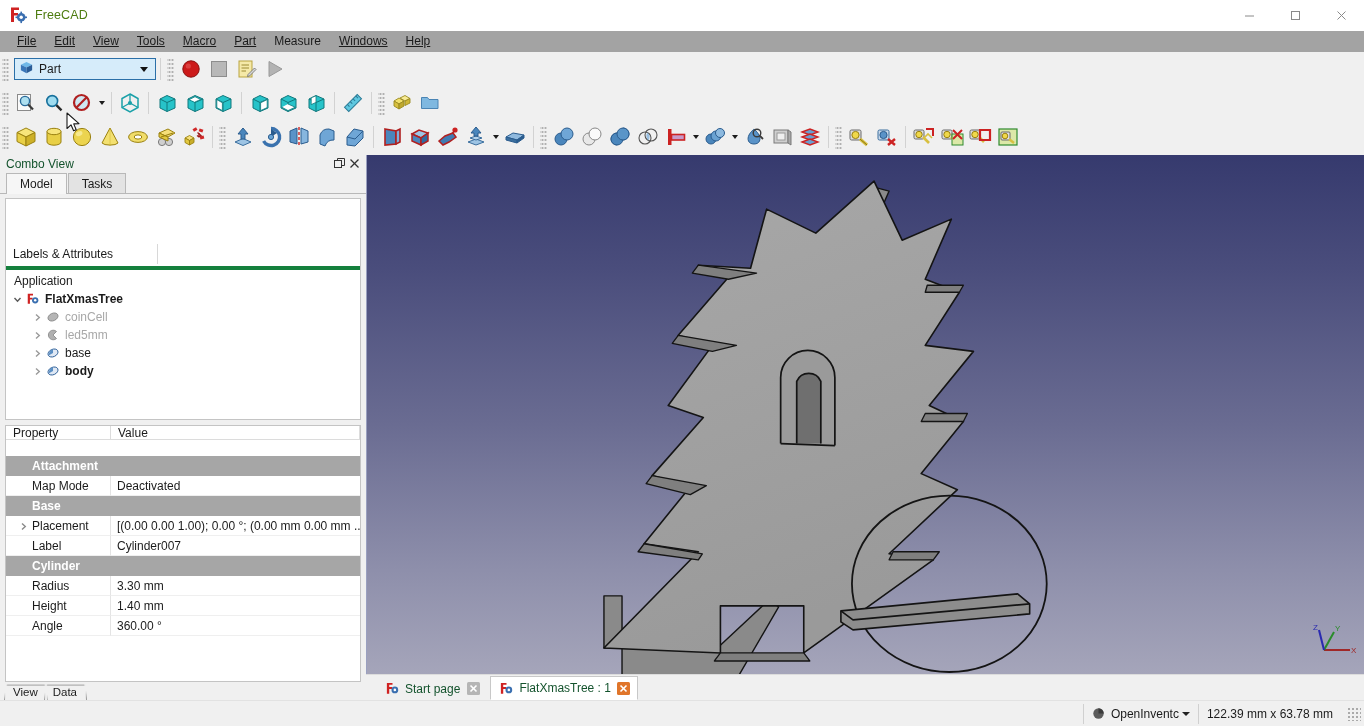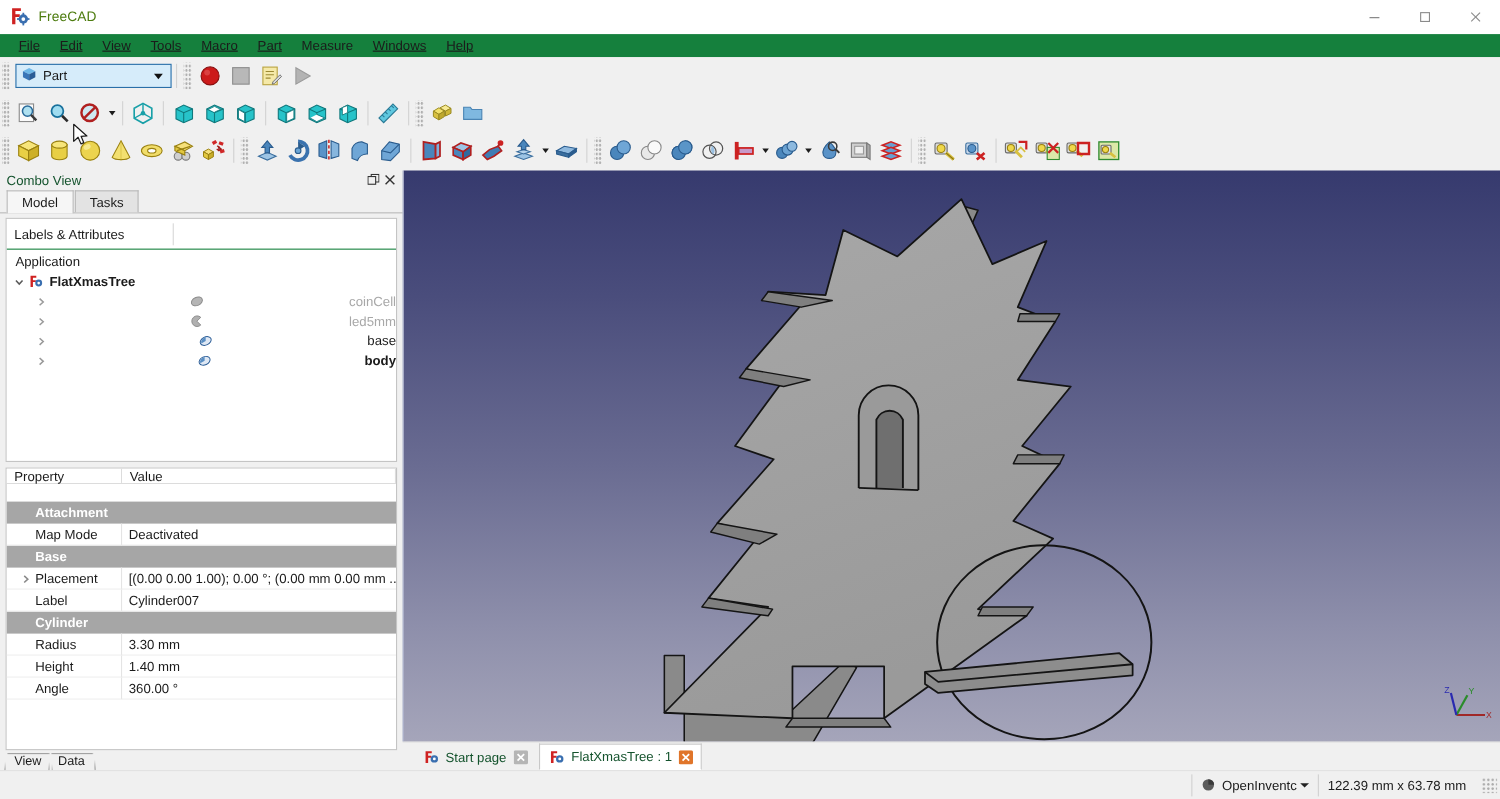--- a/index.html
+++ b/index.html
@@ -41,21 +41,21 @@
   .win-btn {
     width: 46px; height: 31px;
     display: flex; align-items: center; justify-content: center;
     color: #707070; font-size: 12px;
   }
   .win-btn svg { display: block; }
 
   
   .menubar {
     height: 21px;
-    background: #15803d;
+    background: #a3a3a3;
     display: flex;
     align-items: center;
     padding-left: 8px;
     flex: 0 0 auto;
   }
   .menu-item {
     padding: 2px 9px;
     font-size: 12px;
     color: #1b1b1b;
     line-height: 15px;
@@ -190,21 +190,22 @@
     background: #ffffff;
     border: 1px solid #c4c4c4;
     height: 222px;
     flex: 0 0 auto;
     overflow: hidden;
     position: relative;
   }
   .tree-header {
     height: 28px;
     display: flex; align-items: center;
-    border-bottom: 1px solid #15803d;
+    border-bottom: 4px solid #15803d;
+    margin-top: 43px;
   }
   .tree-header .th-cell {
     padding: 0 7px;
     font-size: 12px; color: #1b1b1b;
     height: 20px; display: flex; align-items: center;
     border-right: 1px solid #d8d8d8;
     min-width: 152px;
   }
   .tree-body { padding-top: 2px; }
   .tree-row {
@@ -220,21 +221,21 @@
   }
   .tree-row .twisty svg { display: block; }
   .tree-row .t-icon {
     width: 18px; height: 18px;
     display: flex; align-items: center; justify-content: center;
     flex: 0 0 auto;
     margin-right: 3px;
   }
   .tree-row .t-label { line-height: 18px; }
   .tree-row.lvl0 { padding-left: 4px; }
-  .tree-row.lvl1 { padding-left: 24px; justify-content: space-between; }
+  .tree-row.lvl1 { padding-left: 24px; }
   .tree-row.plain { padding-left: 8px; }
   .t-label.bold { font-weight: bold; }
   .t-label.dim { color: #a8a8a8; }
 
   
   .prop-panel {
     margin: 5px 5px 0 5px;
     background: #ffffff;
     border: 1px solid #c4c4c4;
     flex: 1 1 auto;

